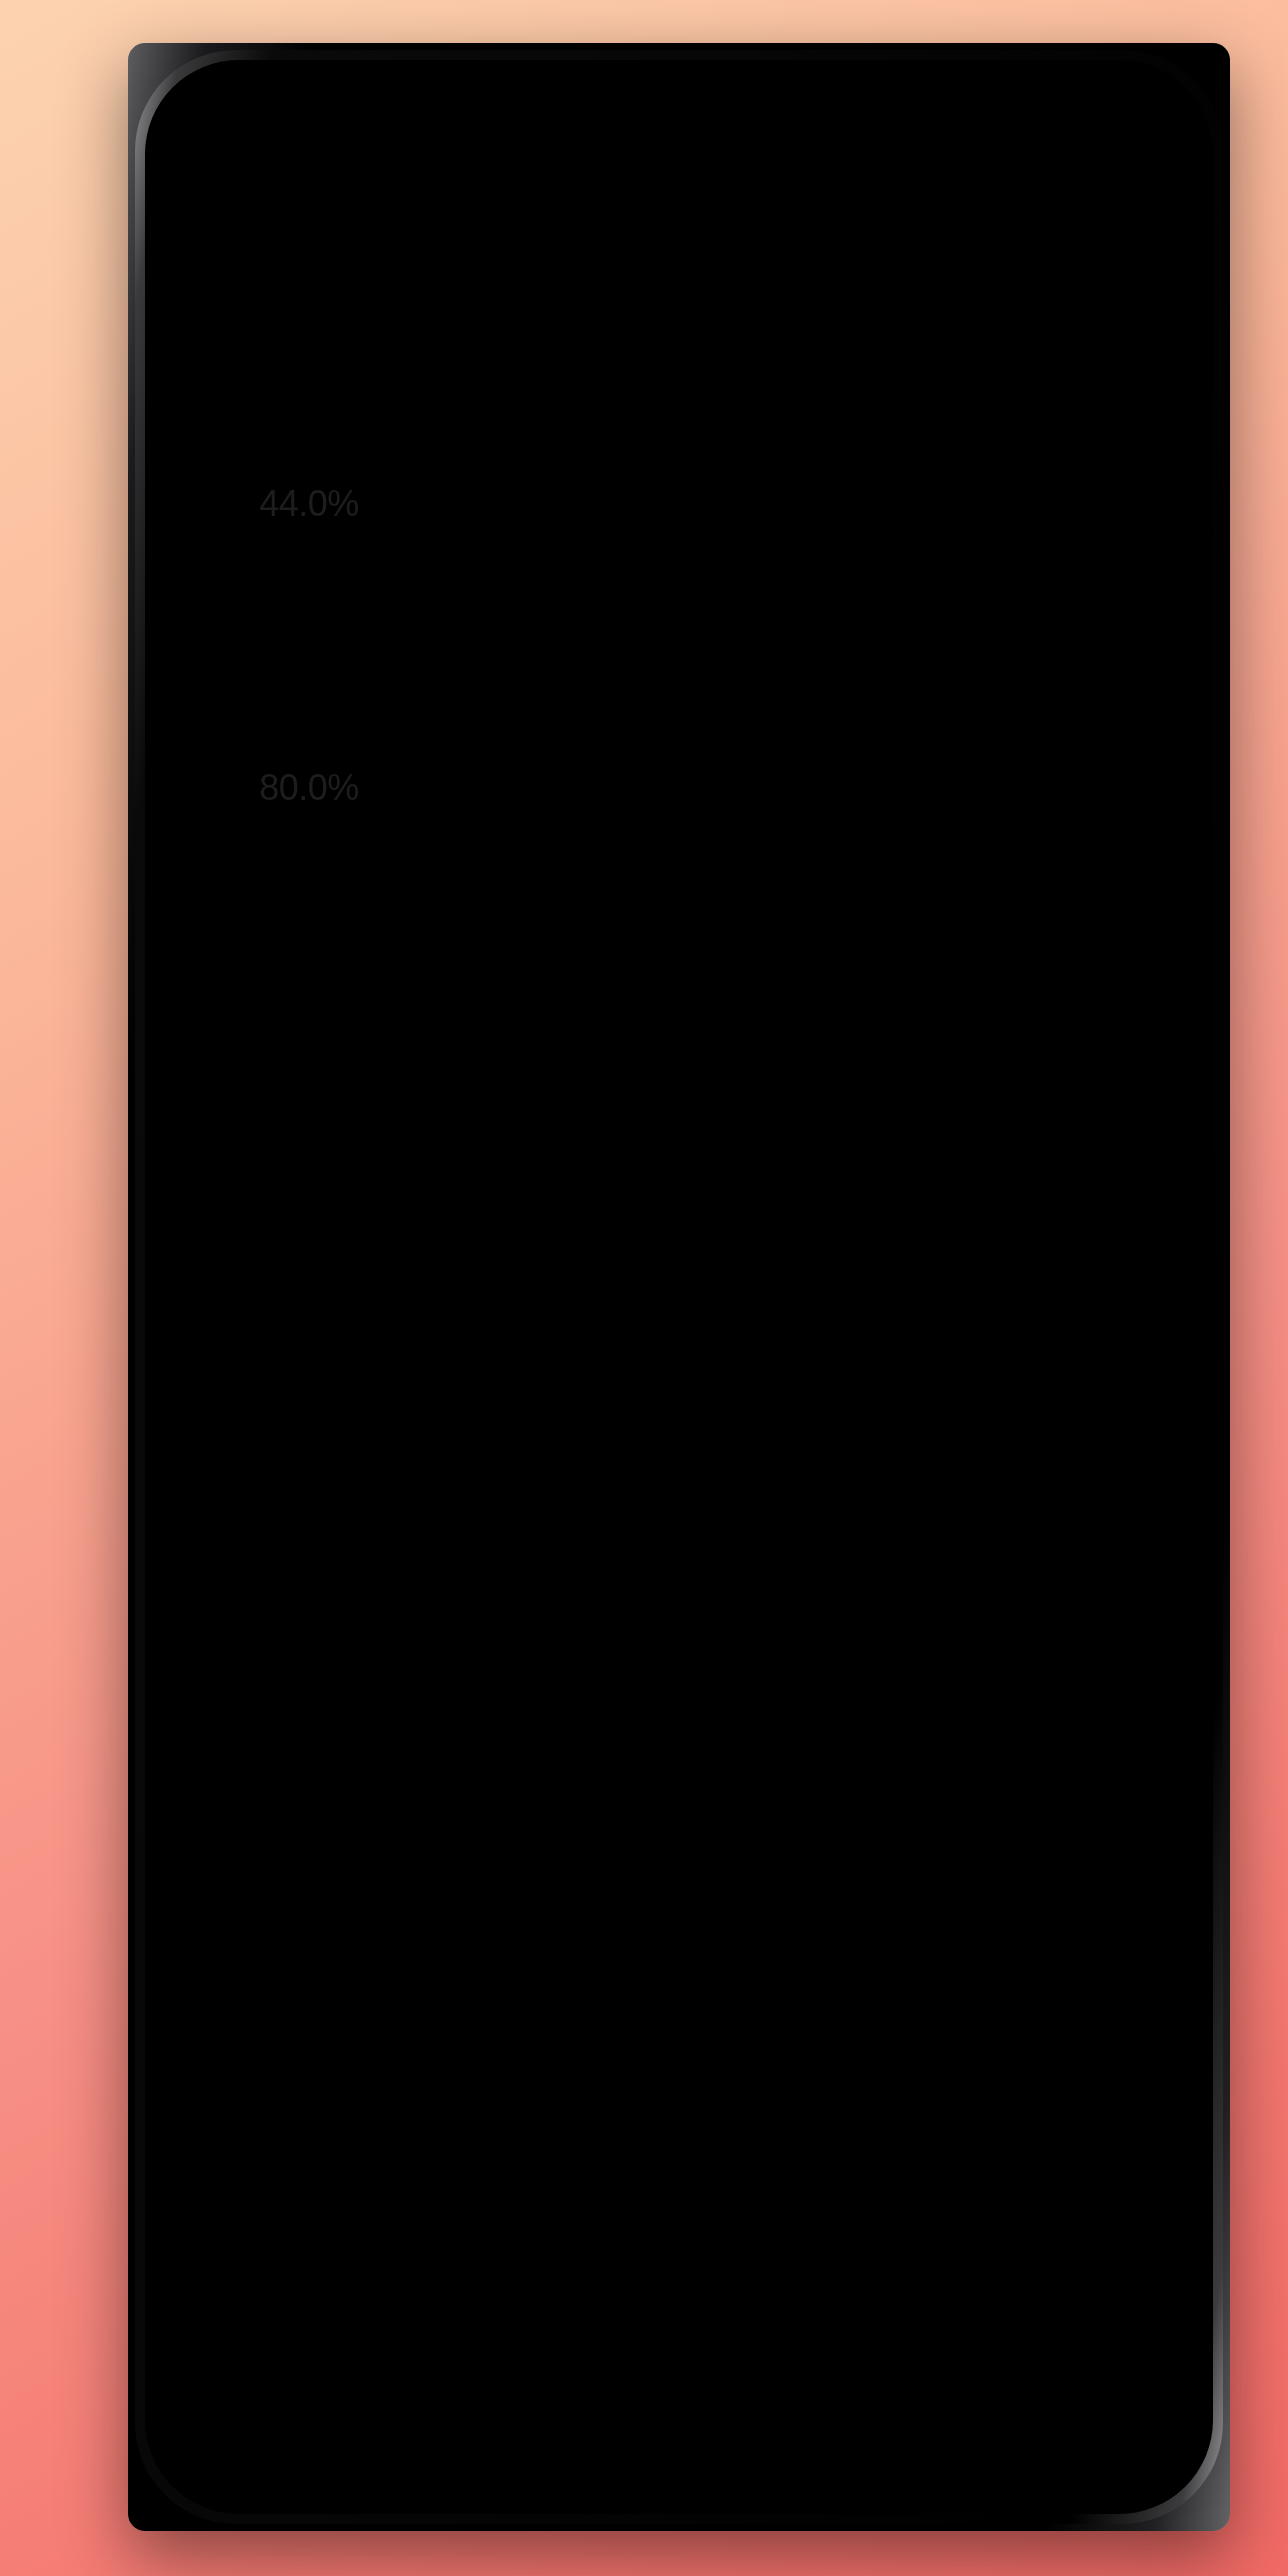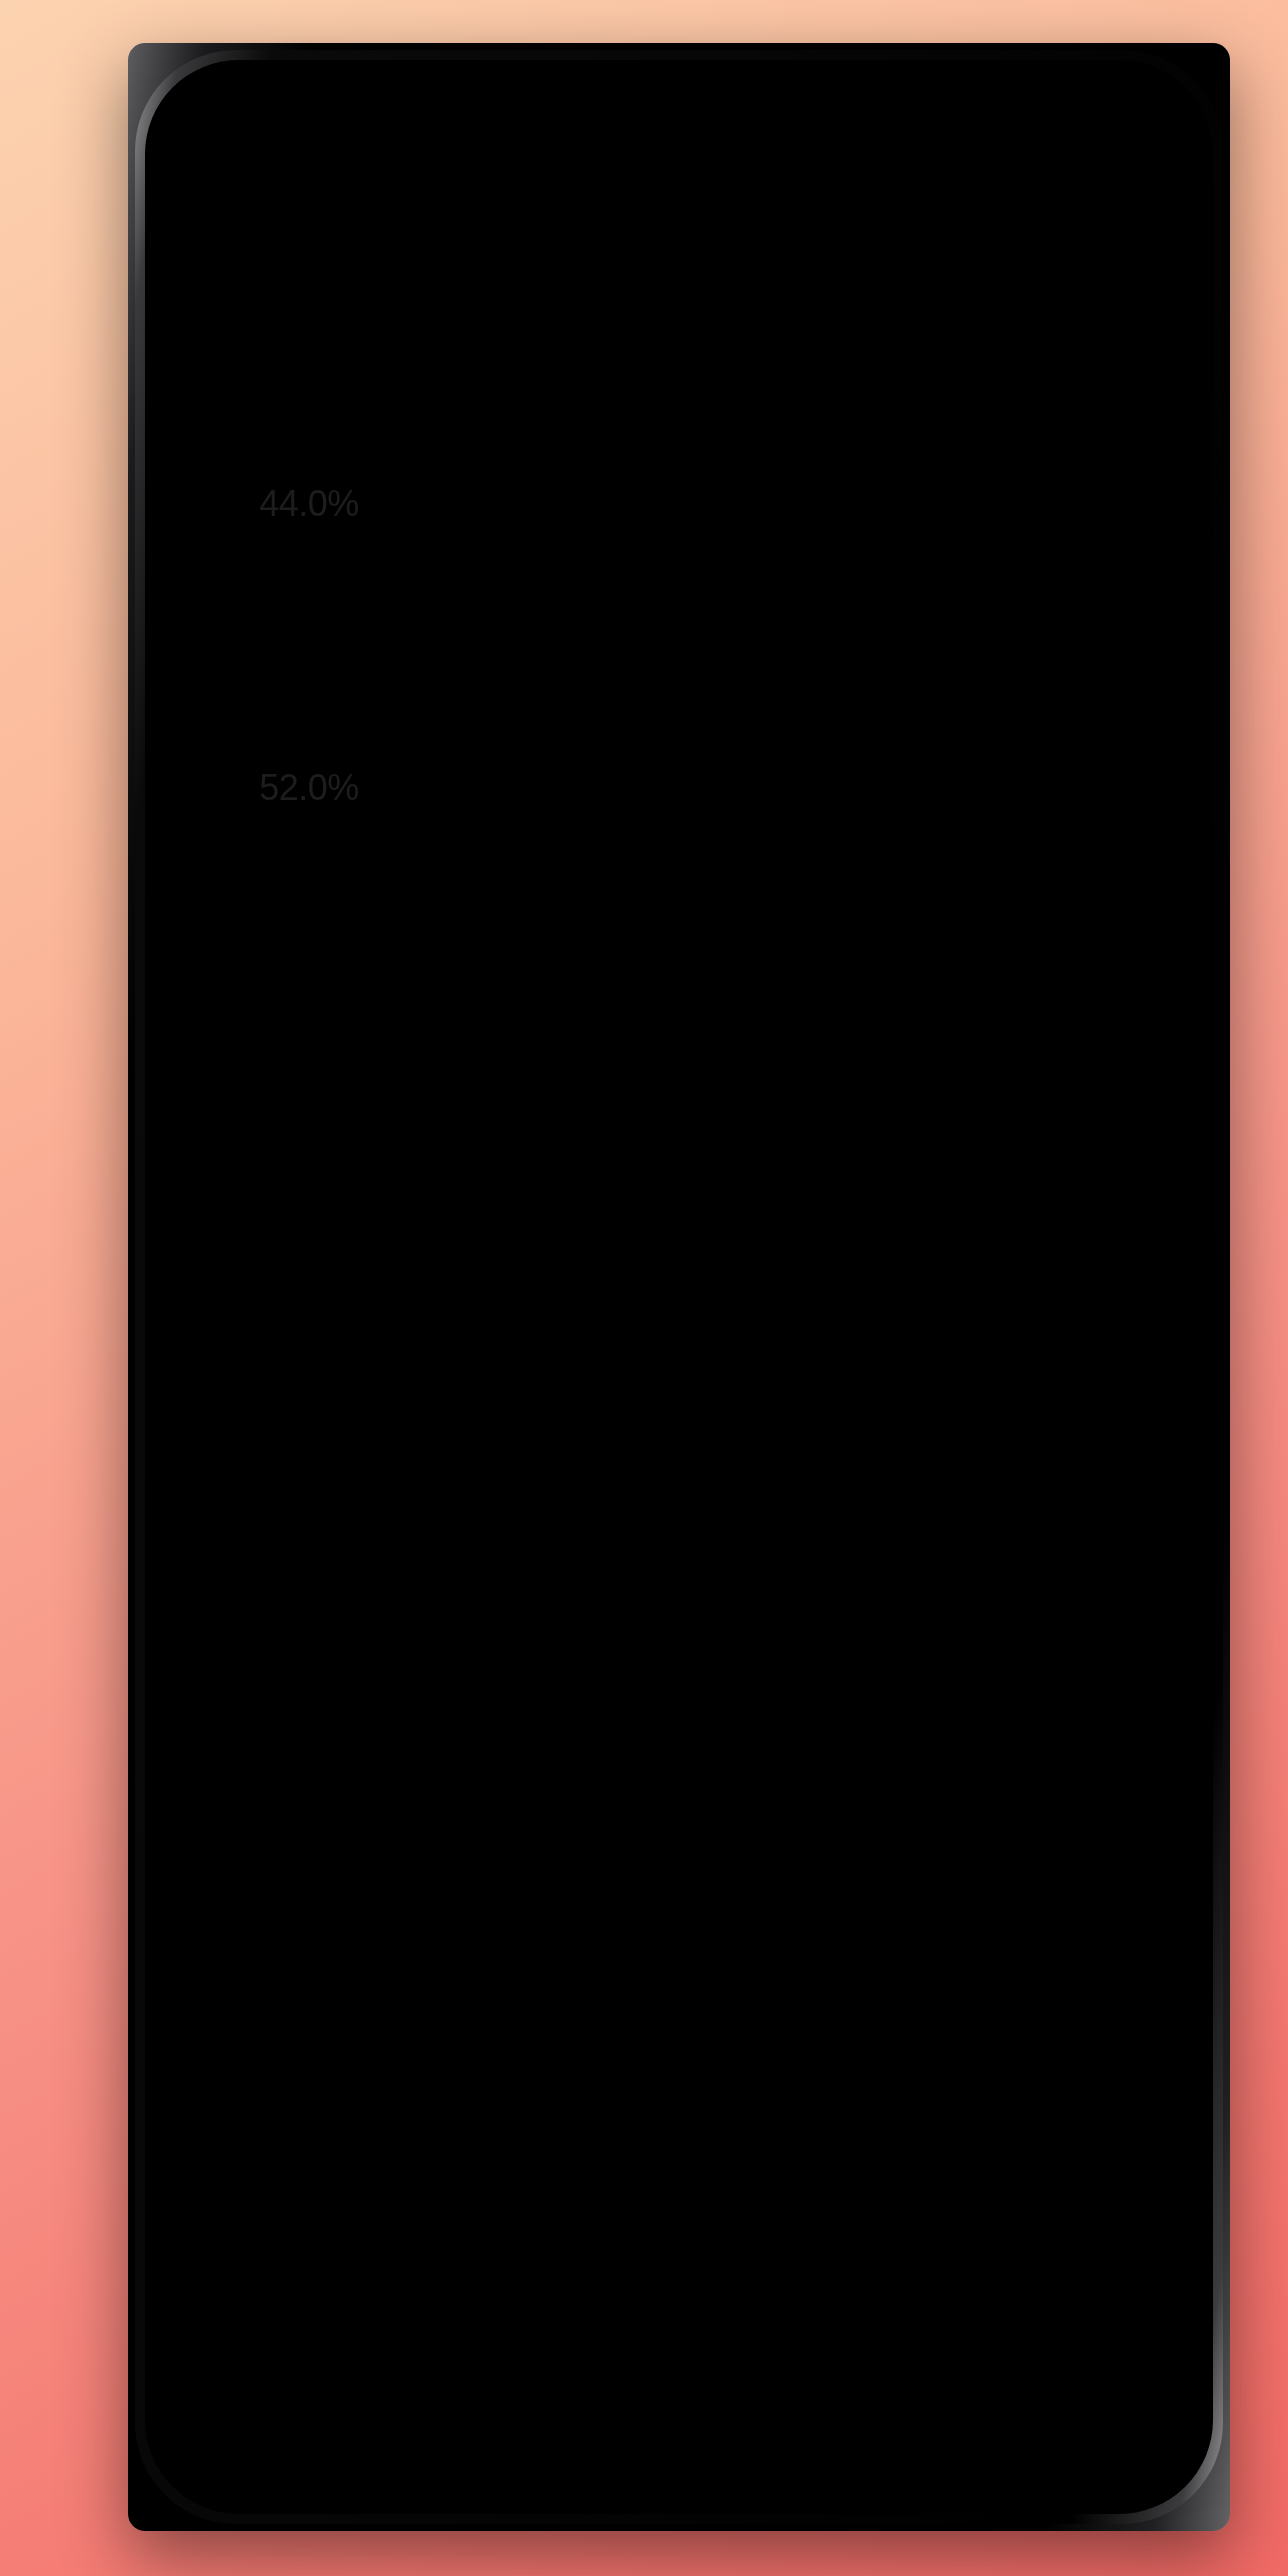--- a/index.html
+++ b/index.html
@@ -207,21 +207,21 @@
             <div class="card-title">RAM Usage</div>
             <div class="card-line">Used: 5 GB</div>
             <div class="card-line">Free:  6,1 GB</div>
             <div class="card-line">Total: 11,1 GB</div>
           </div>
         </div>
 
         <div class="card">
           <div class="donut-wrap">
             <div class="donut" id="donut-1" style="background: conic-gradient(from 90deg, rgb(19, 120, 184) 0deg, rgb(19, 120, 184) 187.2deg, rgb(170, 220, 245) 187.2deg, rgb(170, 220, 245) 360deg);"></div>
-            <div class="donut-label">52.0%</div>
+            <div class="donut-label">80.0%</div>
           </div>
           <div class="card-text">
             <div class="card-title">Internal Storage</div>
             <div class="card-line">Used: 119,4 GB</div>
             <div class="card-line">Free:  109,7 GB</div>
             <div class="card-line">Total: 229,1 GB</div>
           </div>
         </div>
 
       </div>

